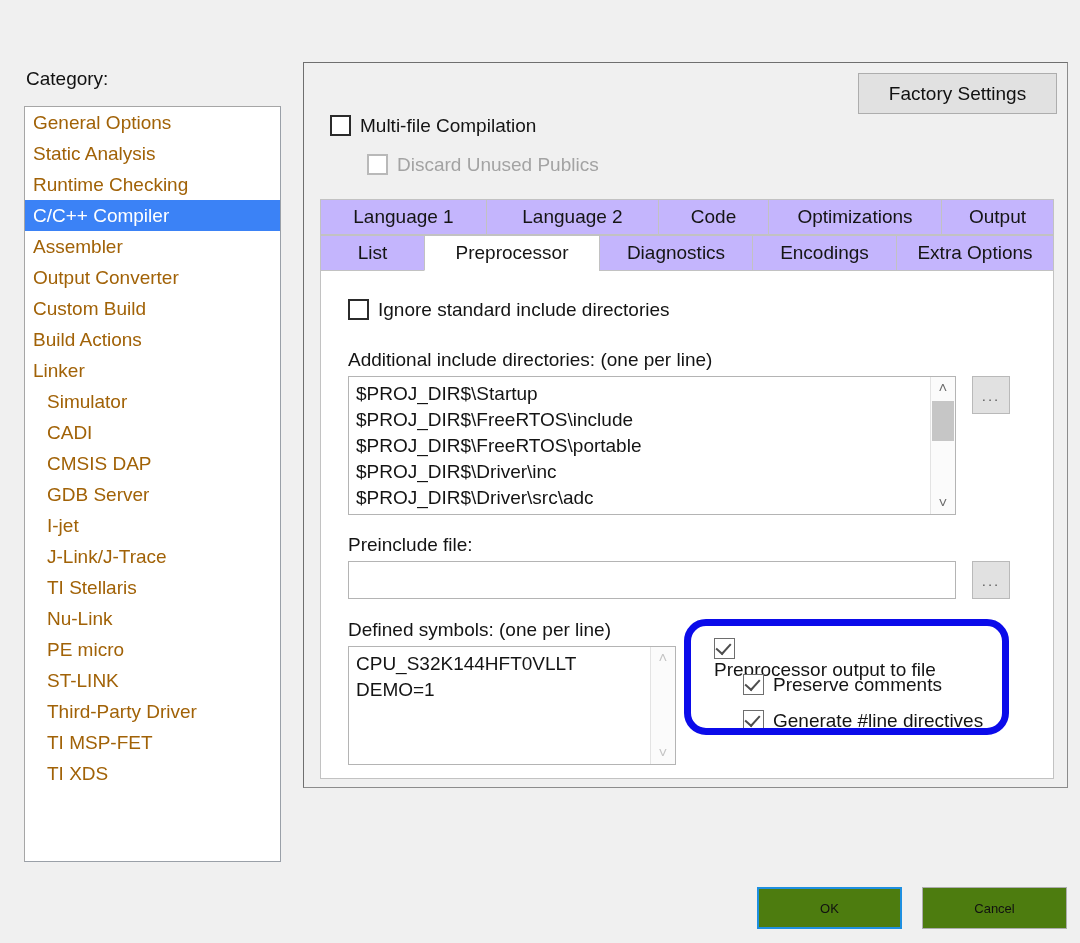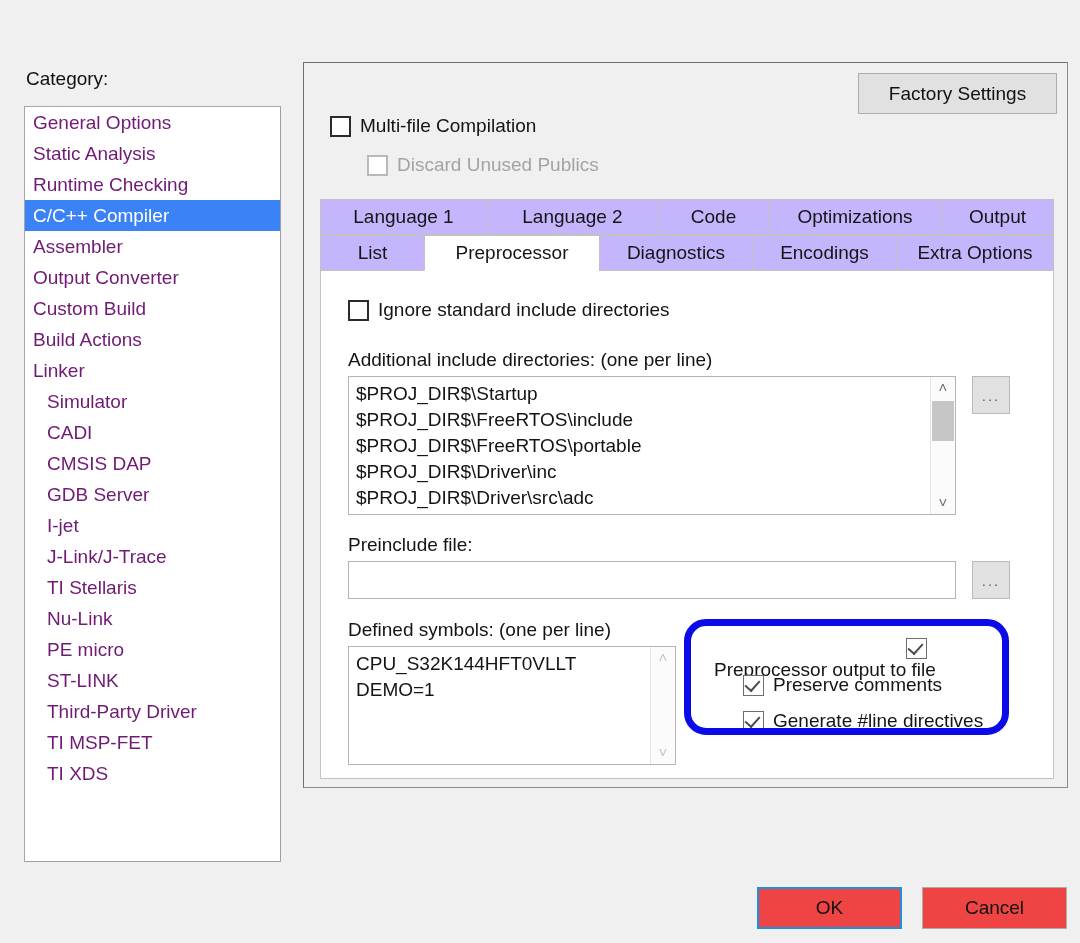--- a/index.html
+++ b/index.html
@@ -29,21 +29,21 @@
     border-right-color: #9aa0a8;
     border-bottom-color: #9aa0a8;
     box-shadow: 0 0 0 1px rgba(255,255,255,0.0);
     overflow: hidden;
   }
   .cat-item {
     height: 31px;
     line-height: 31px;
     padding-left: 8px;
     font-size: 19px;
-    color: #701a75;
+    color: #a16207;
     white-space: nowrap;
   }
   .cat-item.indent { padding-left: 22px; }
   .cat-item.selected {
     background: #3b82f6;
     color: #ffffff;
   }
 
   
   #options-panel {
@@ -61,21 +61,21 @@
     background: #e1e1e1;
     border: 1px solid #adadad;
     font-size: 19px;
     color: #111;
     font-family: "Liberation Sans", sans-serif;
     cursor: default;
   }
 
   .chk-row {
     position: absolute;
-    display: flex; align-items: flex-end;
+    display: flex; align-items: flex-start;
     font-size: 19px;
     color: #141414;
     white-space: nowrap;
   }
   .chk-box {
     width: 21px; height: 21px;
     border: 2px solid #2b2b2b;
     background: #ffffff;
     margin-right: 9px;
     flex: 0 0 auto;
@@ -187,23 +187,23 @@
     border: 7px solid #0b0bea;
     border-radius: 22px;
     pointer-events: none;
     z-index: 20;
   }
 
   
   .dlg-btn {
     position: absolute;
     height: 42px;
-    background: #ef4444;
+    background: #4d7c0f;
     border: 1px solid #adadad;
-    font-size: 19px;
+    font-size: 13px;
     color: #111;
     font-family: "Liberation Sans", sans-serif;
     display: flex; align-items: center; justify-content: center;
     cursor: default;
   }
   #ok-button {
     left: 757px; top: 887px; width: 145px;
     border: 2px solid #1e8fe0;
   }
   #cancel-button {

